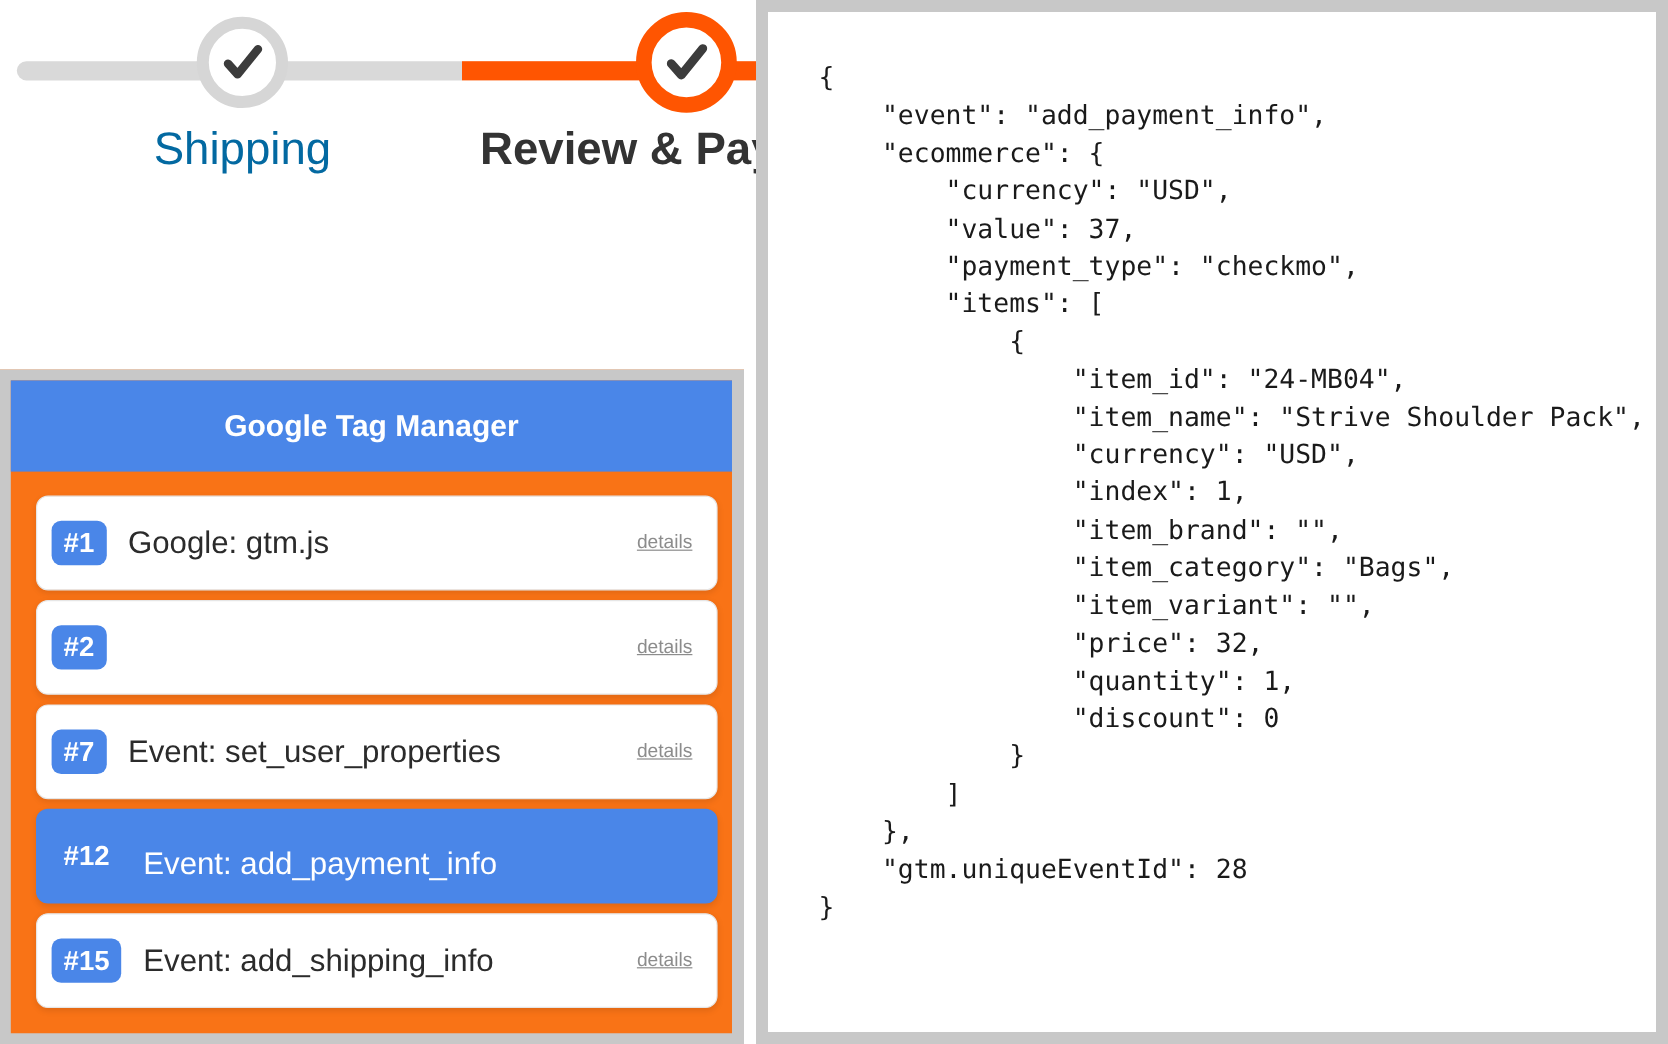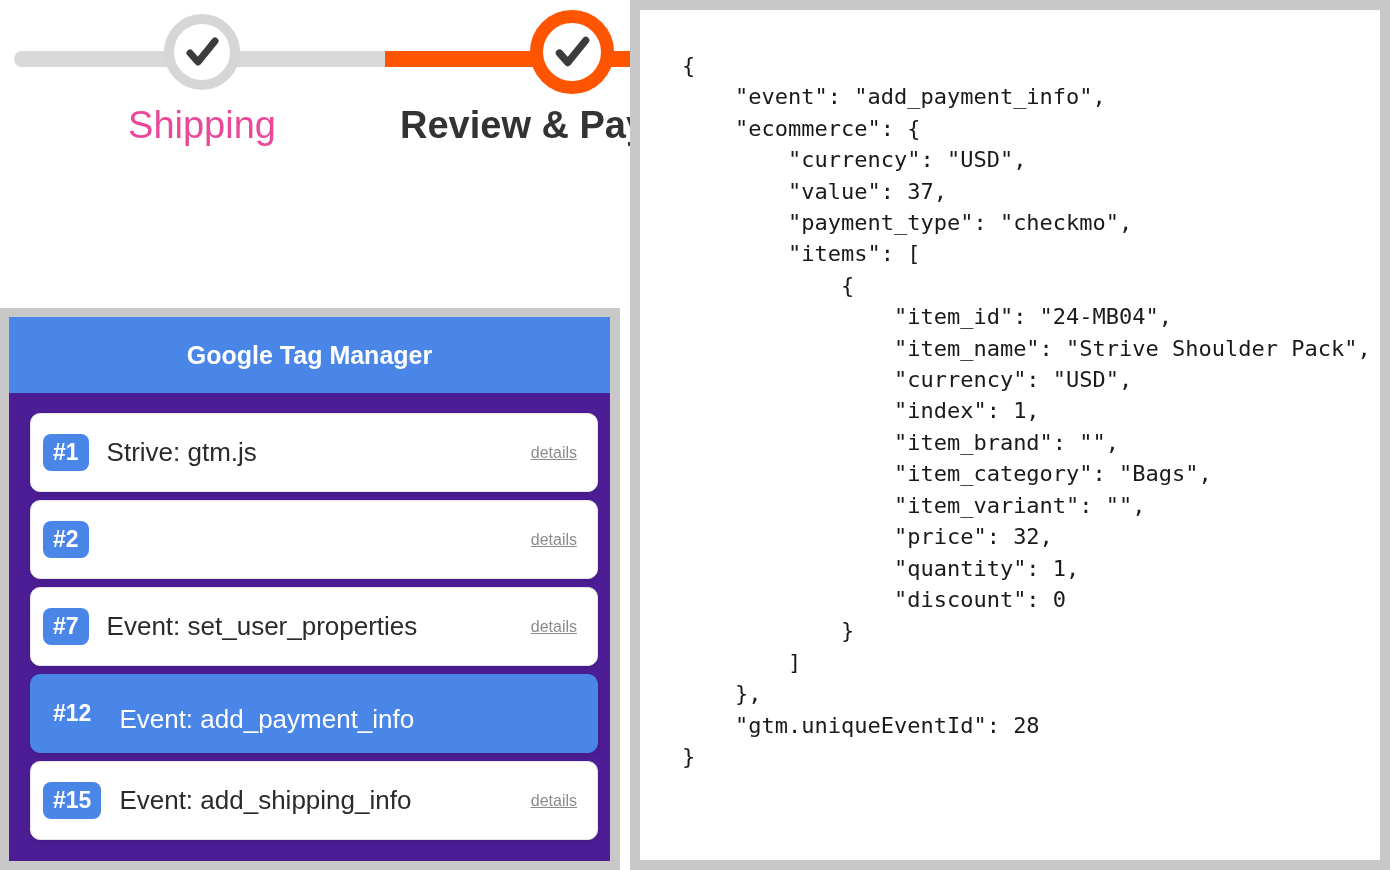--- a/index.html
+++ b/index.html
@@ -13,26 +13,26 @@
   .track-orange { position: absolute; left: 385px; top: 51px; width: 300px; height: 16px;
                   background: #ff5501; }
   .step-circle  { position: absolute; border-radius: 50%; background: #ffffff;
                   display: flex; align-items: center; justify-content: center; }
   .circle-shipping { left: 164px; top: 14px; width: 76px; height: 76px;
                      border: 10px solid #d6d6d6; }
   .circle-review   { left: 530px; top: 10px; width: 84px; height: 84px;
                      border: 13px solid #ff5501; }
   .step-label { position: absolute; top: 104px; font-size: 38px; white-space: nowrap; }
   .label-shipping { left: 102px; width: 200px; text-align: center;
-                    color: #ec4899; font-weight: 300; }
+                    color: #0369a1; font-weight: 300; }
   .label-review   { left: 400px; color: #333333; font-weight: 700; }
 
   
   .gtm-panel { position: absolute; left: 0; top: 308px; width: 620px; height: 562px;
-               background: #4c1d95; border: 9px solid #c8c8c8; border-right-width: 10px; }
+               background: #f97316; border: 9px solid #c8c8c8; border-right-width: 10px; }
   .gtm-header { height: 76px; background: #4a86e8; color: #ffffff;
                 font-size: 25px; font-weight: 700; text-align: center; line-height: 76px; }
   .gtm-list { padding: 20px 13px 0 21px; }
   .gtm-row { width: 568px; height: 79px; margin-bottom: 8px;
              background: #ffffff; border: 1px solid #e6e6e6; border-radius: 10px;
              box-shadow: 0 2px 5px rgba(0,0,0,0.10);
              display: flex; align-items: center; padding: 0 20px 0 12px; }
   .gtm-row.selected { background: #4a86e8; border-color: #4a86e8; text-align: center; }
   .row-badge { background: #4a86e8; color: #ffffff; font-size: 23px; font-weight: 700;
                padding: 5px 10px; border-radius: 8px; flex: 0 0 auto; }
@@ -78,21 +78,21 @@
   <div class="step-label label-review">Review &amp; Pay</div>
 </div>
 
 <div class="gtm-panel">
   <div class="gtm-header">Google Tag Manager</div>
 
   <div class="gtm-list">
 
     <div class="gtm-row">
       <span class="row-badge">#1</span>
-      <span class="row-label">Strive: gtm.js</span>
+      <span class="row-label">Google: gtm.js</span>
       <span class="row-details">details</span>
     </div>
 
     <div class="gtm-row">
       <span class="row-badge">#2</span>
       <span class="row-details">details</span>
     </div>
 
     <div class="gtm-row">
       <span class="row-badge">#7</span>

